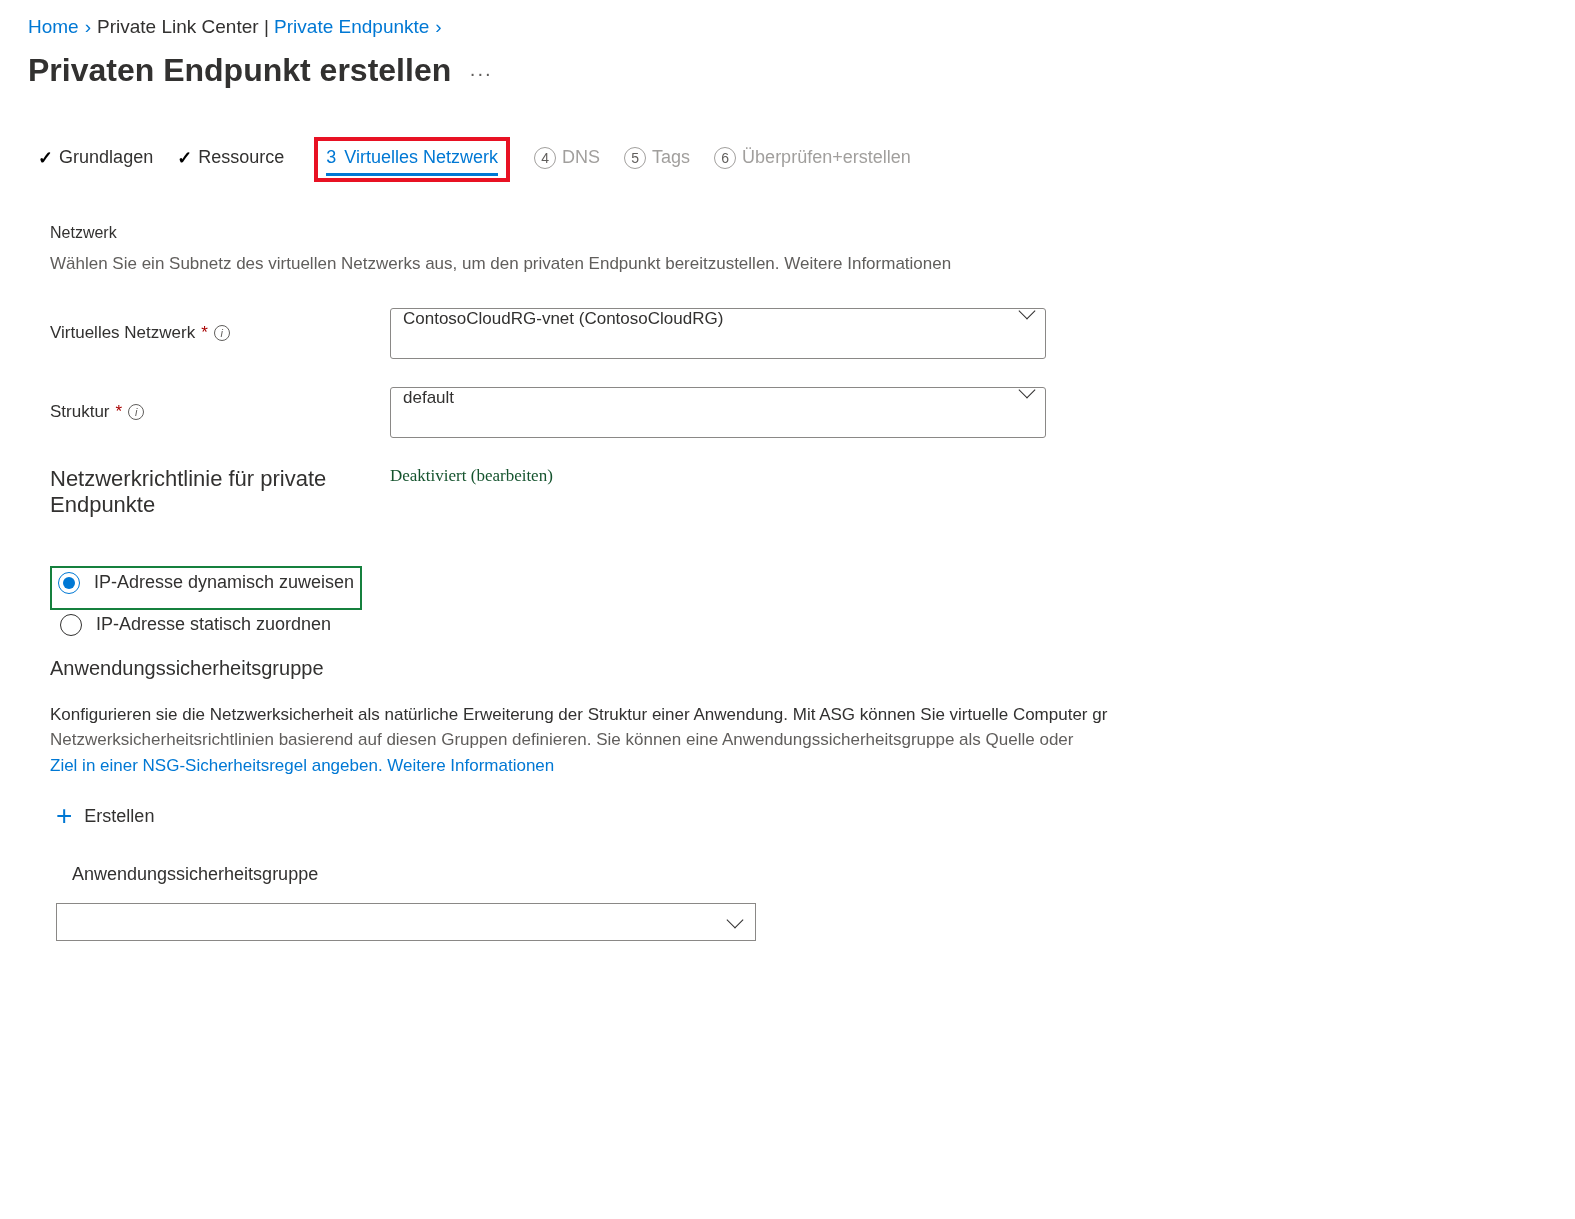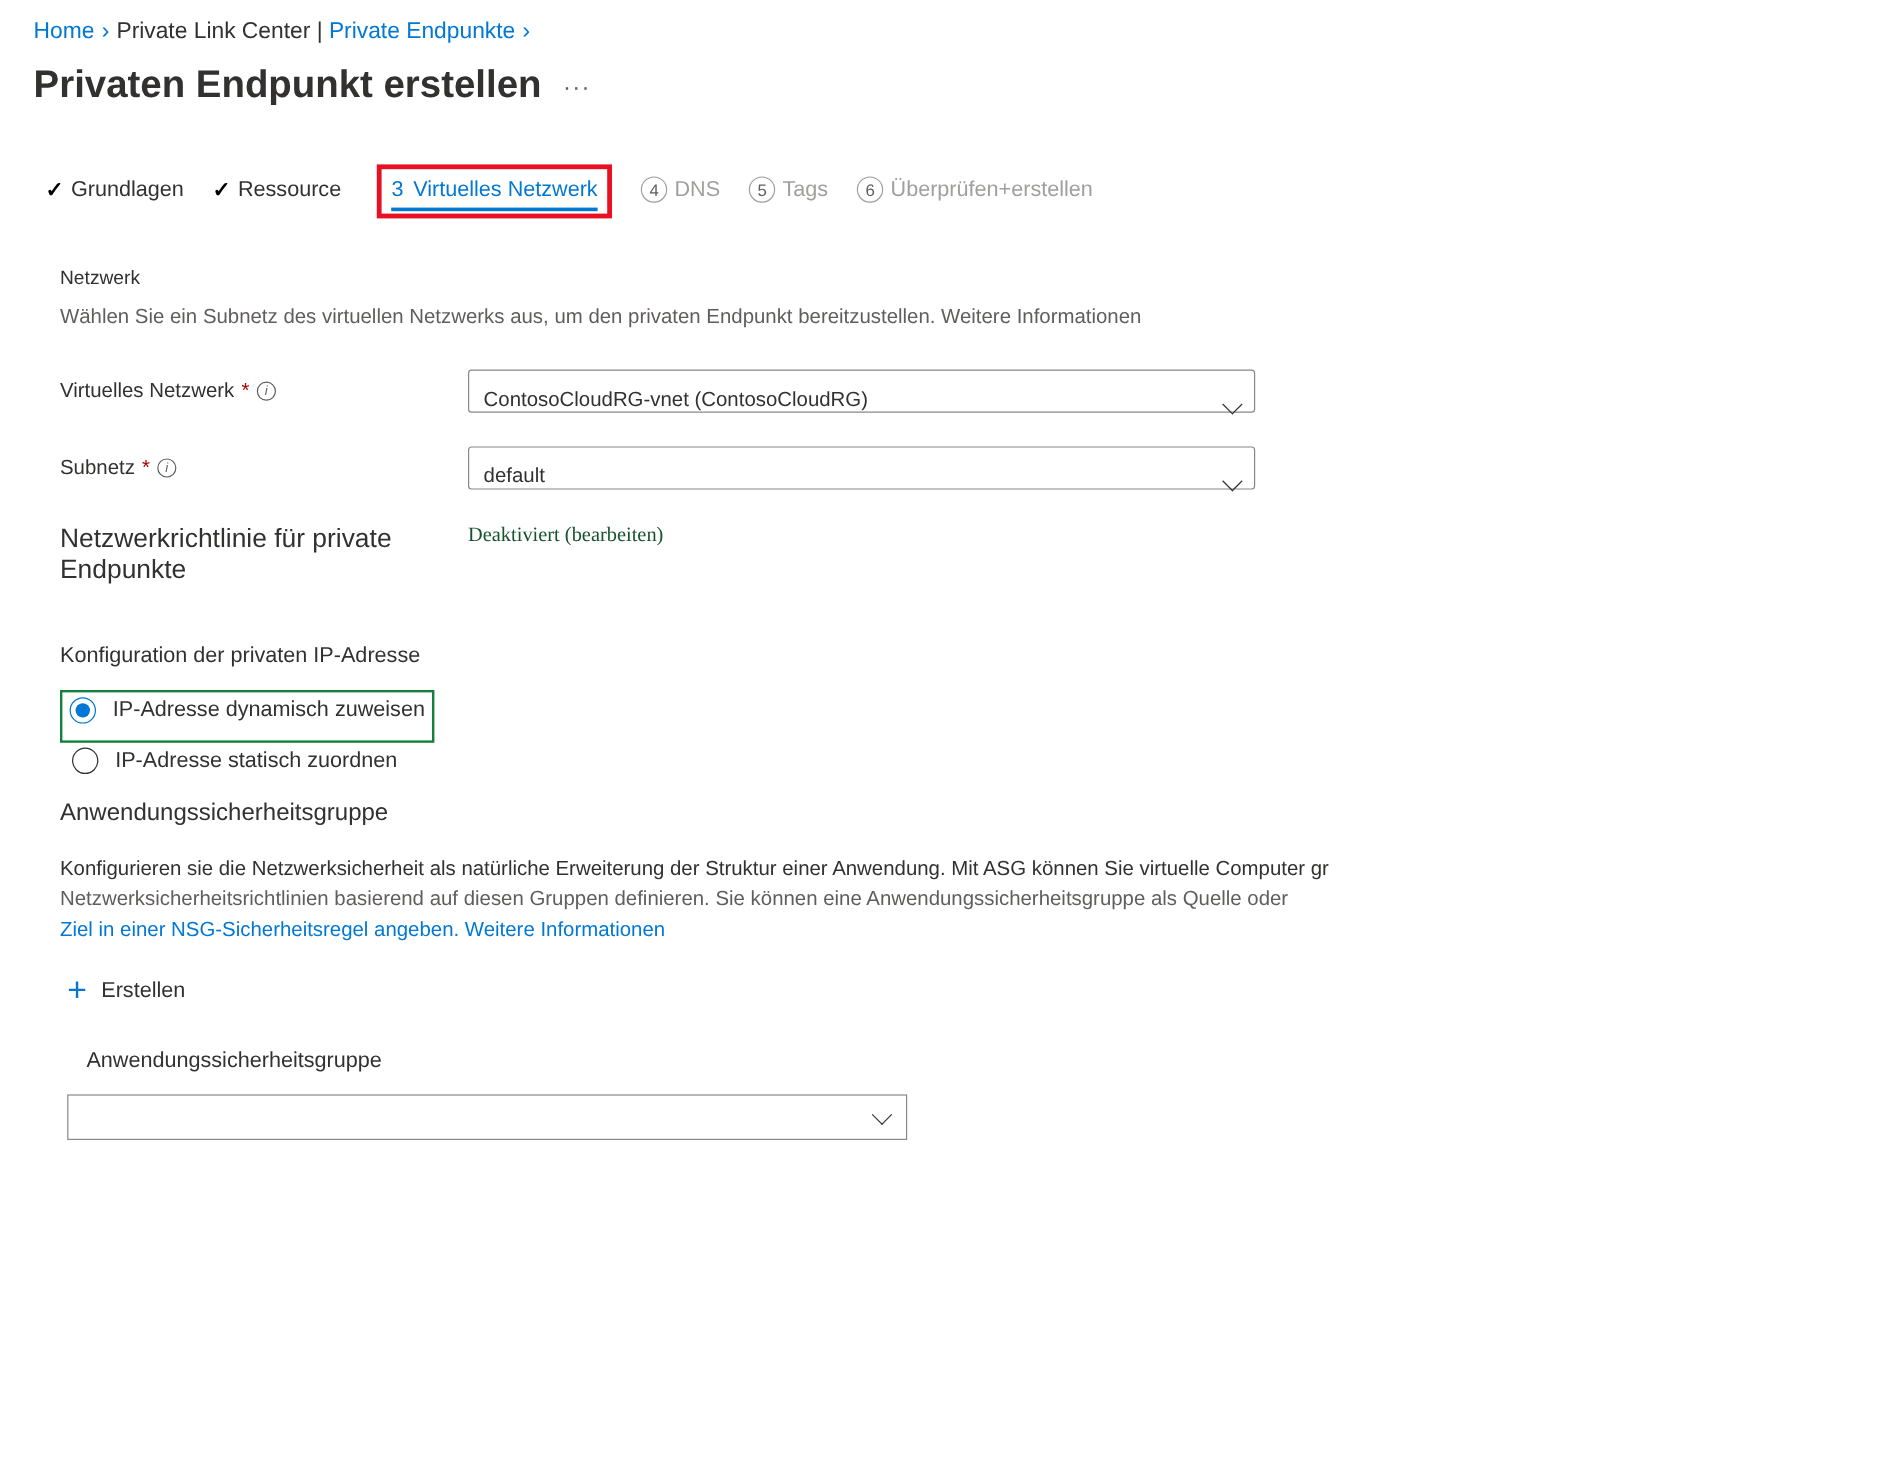--- a/index.html
+++ b/index.html
@@ -137,25 +137,25 @@
       border: 1px solid #605e5c;
       border-radius: 50%;
       align-items: center;
       justify-content: center;
       font-size: 11px;
       color: #605e5c;
       font-style: italic;
     }
     .dropdown {
       flex: 0 0 656px;
-      height: 36px;
+      height: 51px;
       border: 1px solid #8a8886;
       border-radius: 3px;
       display: flex;
-      align-items: flex-end;
+      align-items: flex-start;
       justify-content: space-between;
       padding: 0 12px;
       font-size: 17px;
       color: #323130;
       background: #fff;
     }
     .chevron {
       width: 12px; height: 12px;
       border-right: 1.5px solid #323130;
       border-bottom: 1.5px solid #323130;
@@ -307,37 +307,36 @@
       <span class="info-icon">i</span>
     </div>
     <div class="dropdown">
       <span>ContosoCloudRG-vnet (ContosoCloudRG)</span>
       <span class="chevron"></span>
     </div>
   </div>
 
   <div class="form-row">
     <div class="form-label">
-      <span>Subnetz</span> 
+      <span>Struktur</span> 
         <span class="req">*</span>
       <span class="info-icon">i</span>
     </div>
     <div class="dropdown">
       <span>default</span>
       <span class="chevron"></span>
     </div>
   </div>
 
   <div class="form-row policy-row">
     <div class="form-label">Netzwerkrichtlinie für private Endpunkte</div>
     <a class="policy-link">Deaktiviert (bearbeiten)</a>
   </div>
 
   
-  <div class="ipconfig-label">Konfiguration der privaten IP-Adresse</div>
   <div class="highlight-radio">
     <div class="radio-row">
       <span class="radio selected"></span>
       <span>IP-Adresse dynamisch zuweisen</span>
     </div>
   </div>
   <div class="radio-row" style="margin-left:10px; margin-top:4px;">
     <span class="radio"></span>
     <span>IP-Adresse statisch zuordnen</span>
   </div>

